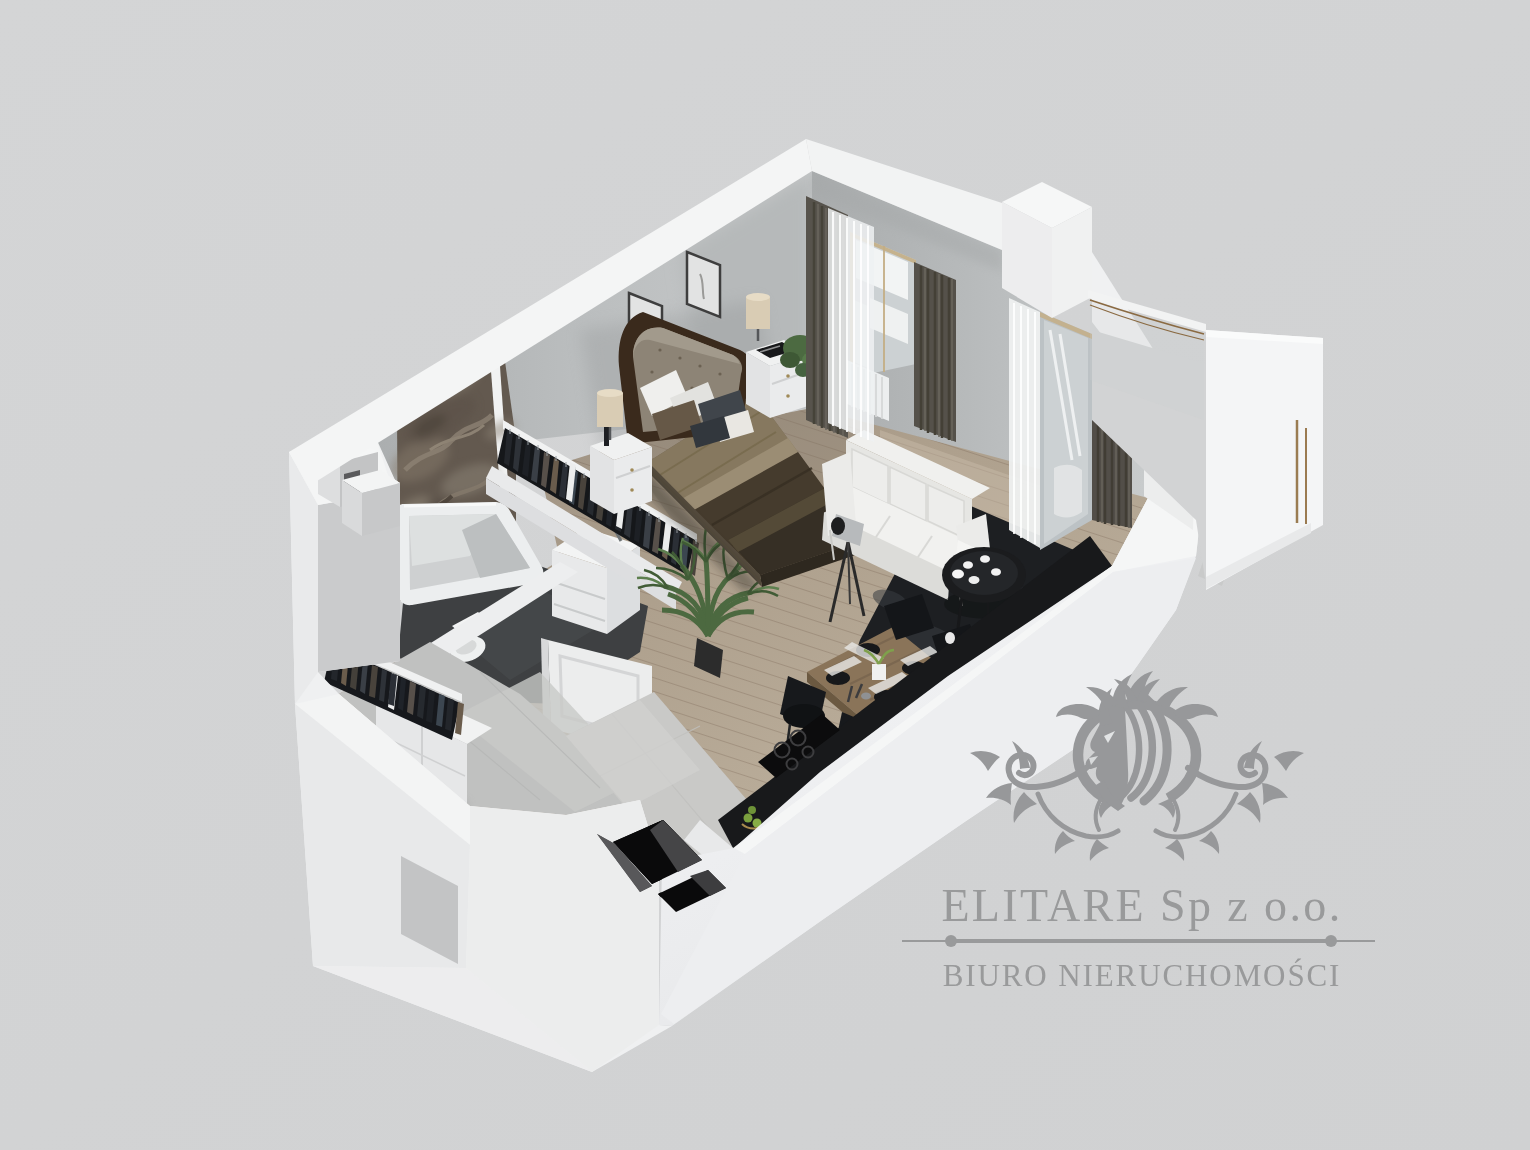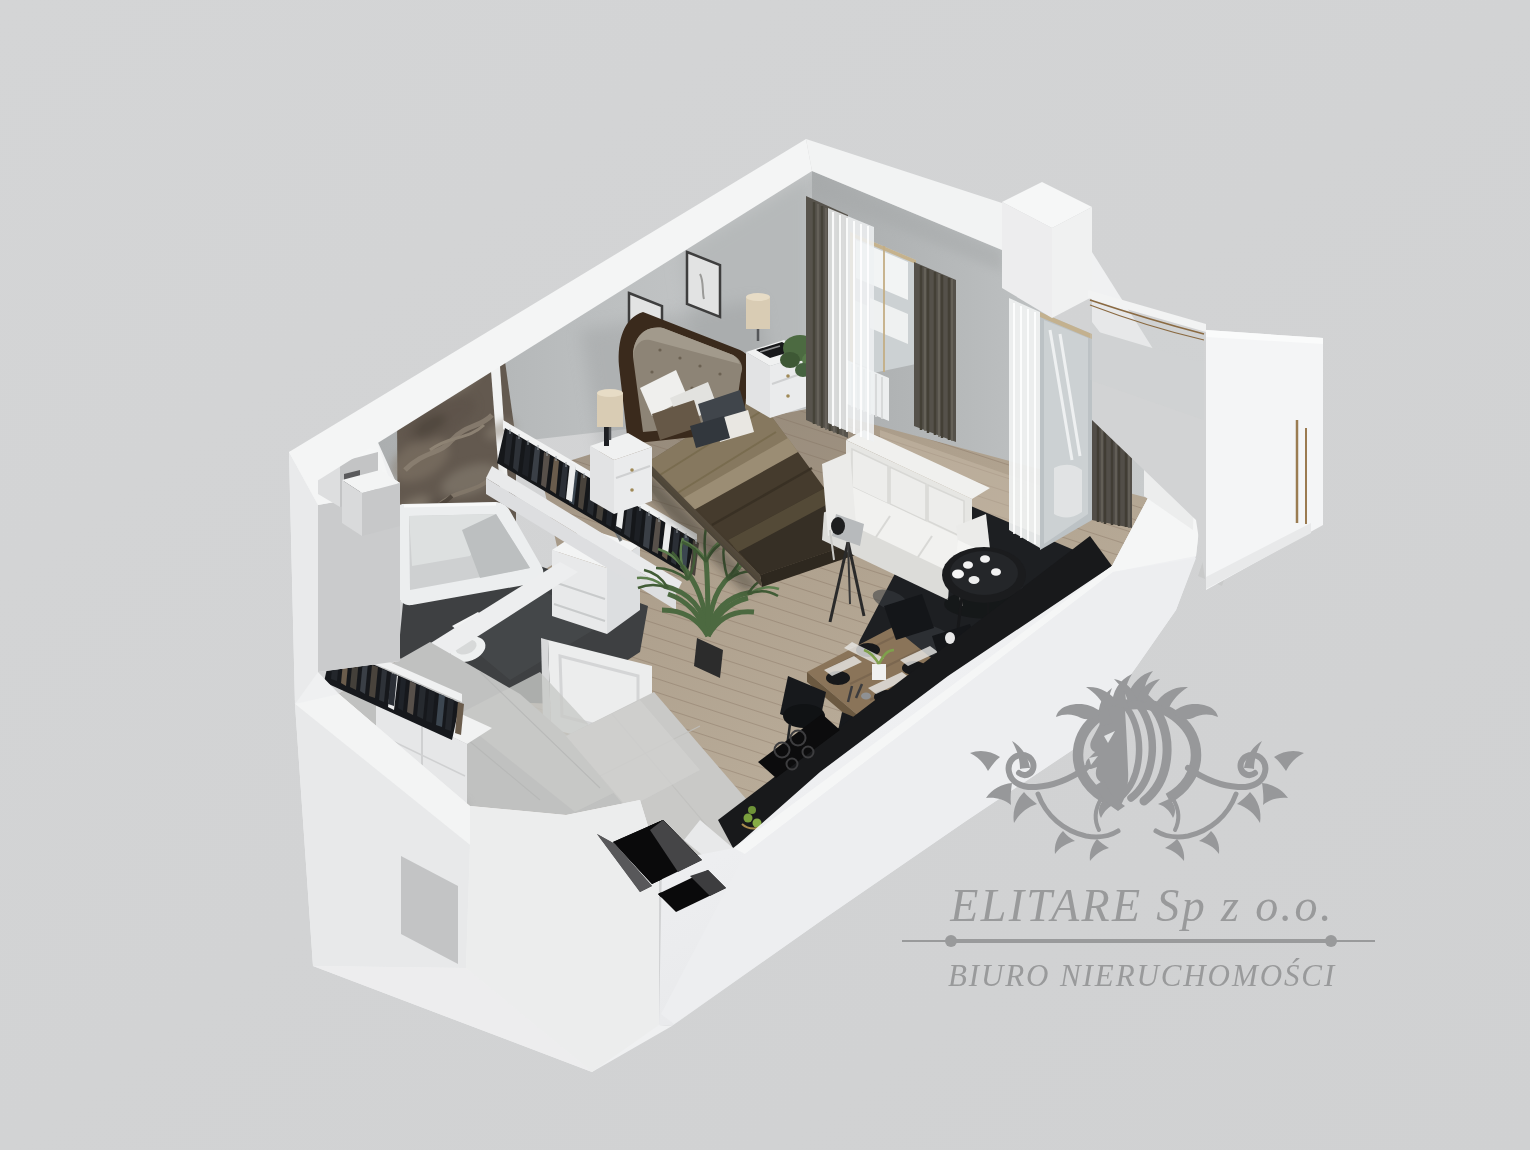--- a/index.html
+++ b/index.html
@@ -1,16 +1,16 @@
 <!DOCTYPE html>
 <html><head>
 <meta charset="utf-8">
 <style>
 html,body{margin:0;padding:0;background:#d2d3d4;}
-#stage{position:relative;width:1530px;height:1150px;overflow:hidden;background:#22c55e;font-family:"Liberation Serif",serif;font-style:italic;}
+#stage{position:relative;width:1530px;height:1150px;overflow:hidden;background:#22c55e;font-family:"Liberation Serif",serif;}
 svg{position:absolute;top:0;left:0;}
 </style>
 </head>
 <body>
 <div id="stage">
 <svg width="1530" height="1150" viewBox="0 0 1530 1150">
 <defs>
 <linearGradient id="bgg" x1="0" y1="0" x2="1" y2="1">
 <stop offset="0" stop-color="#d4d5d6"></stop>
           <stop offset="1" stop-color="#d0d1d2"></stop>

